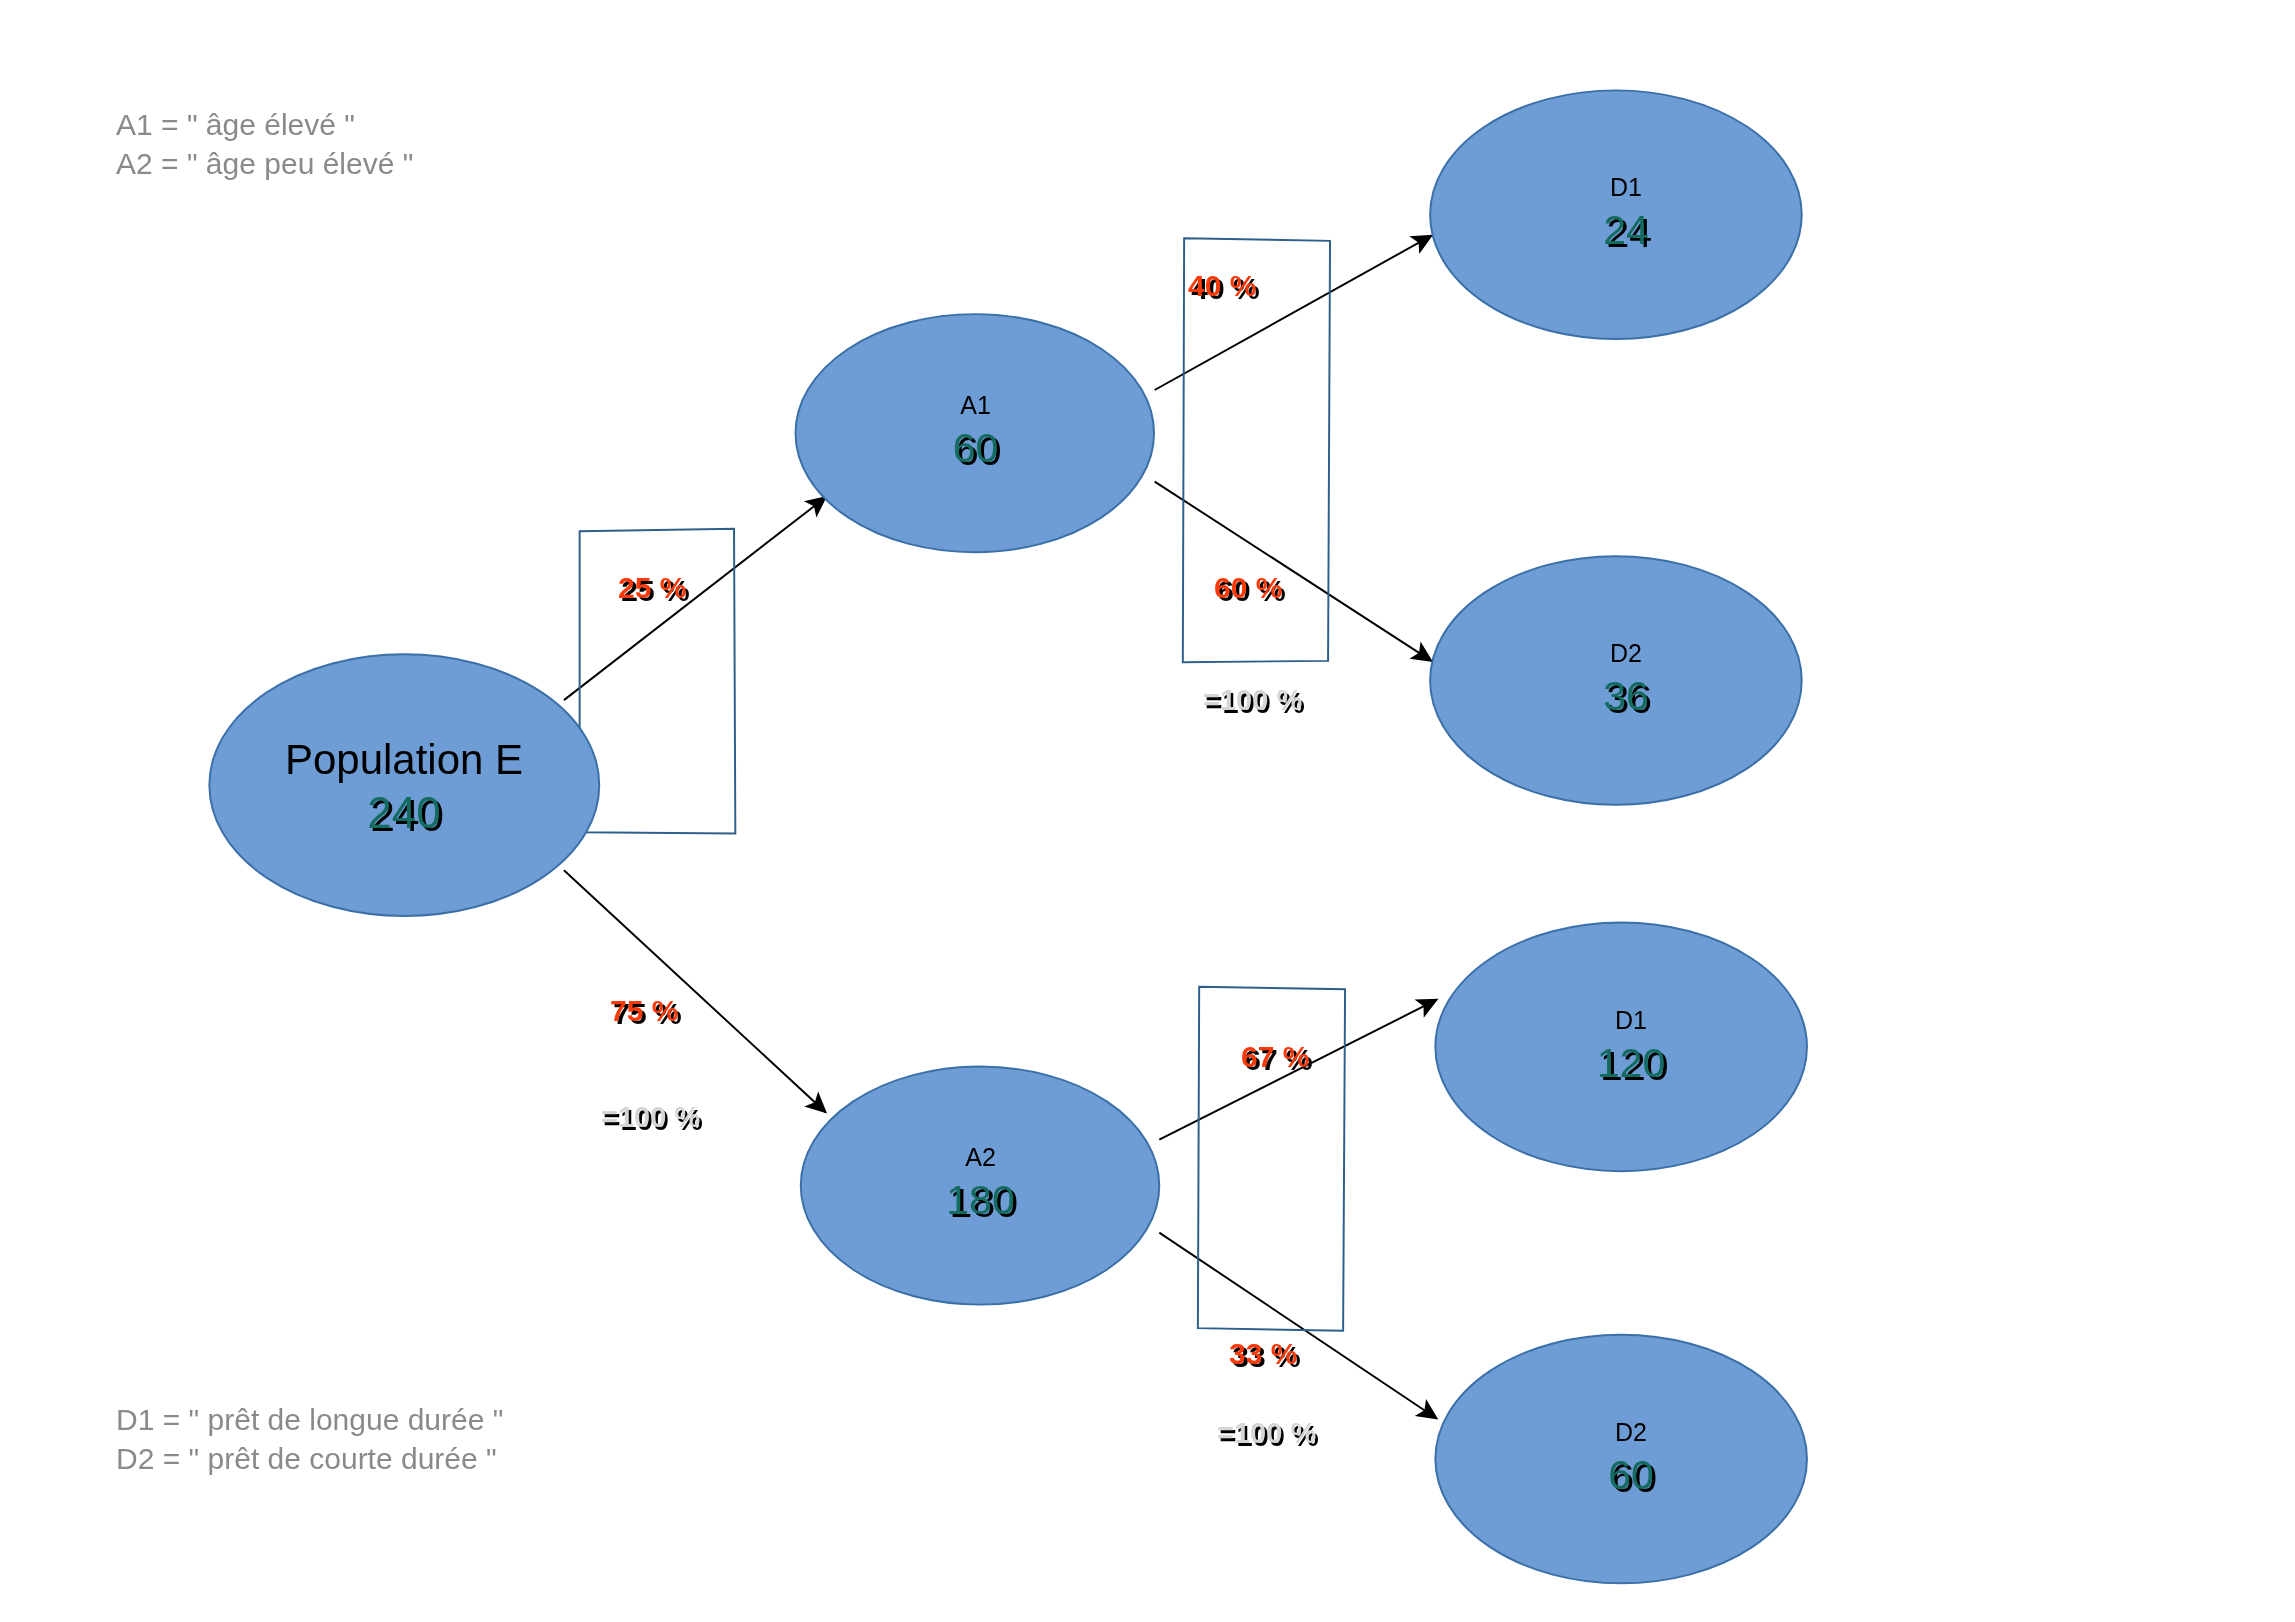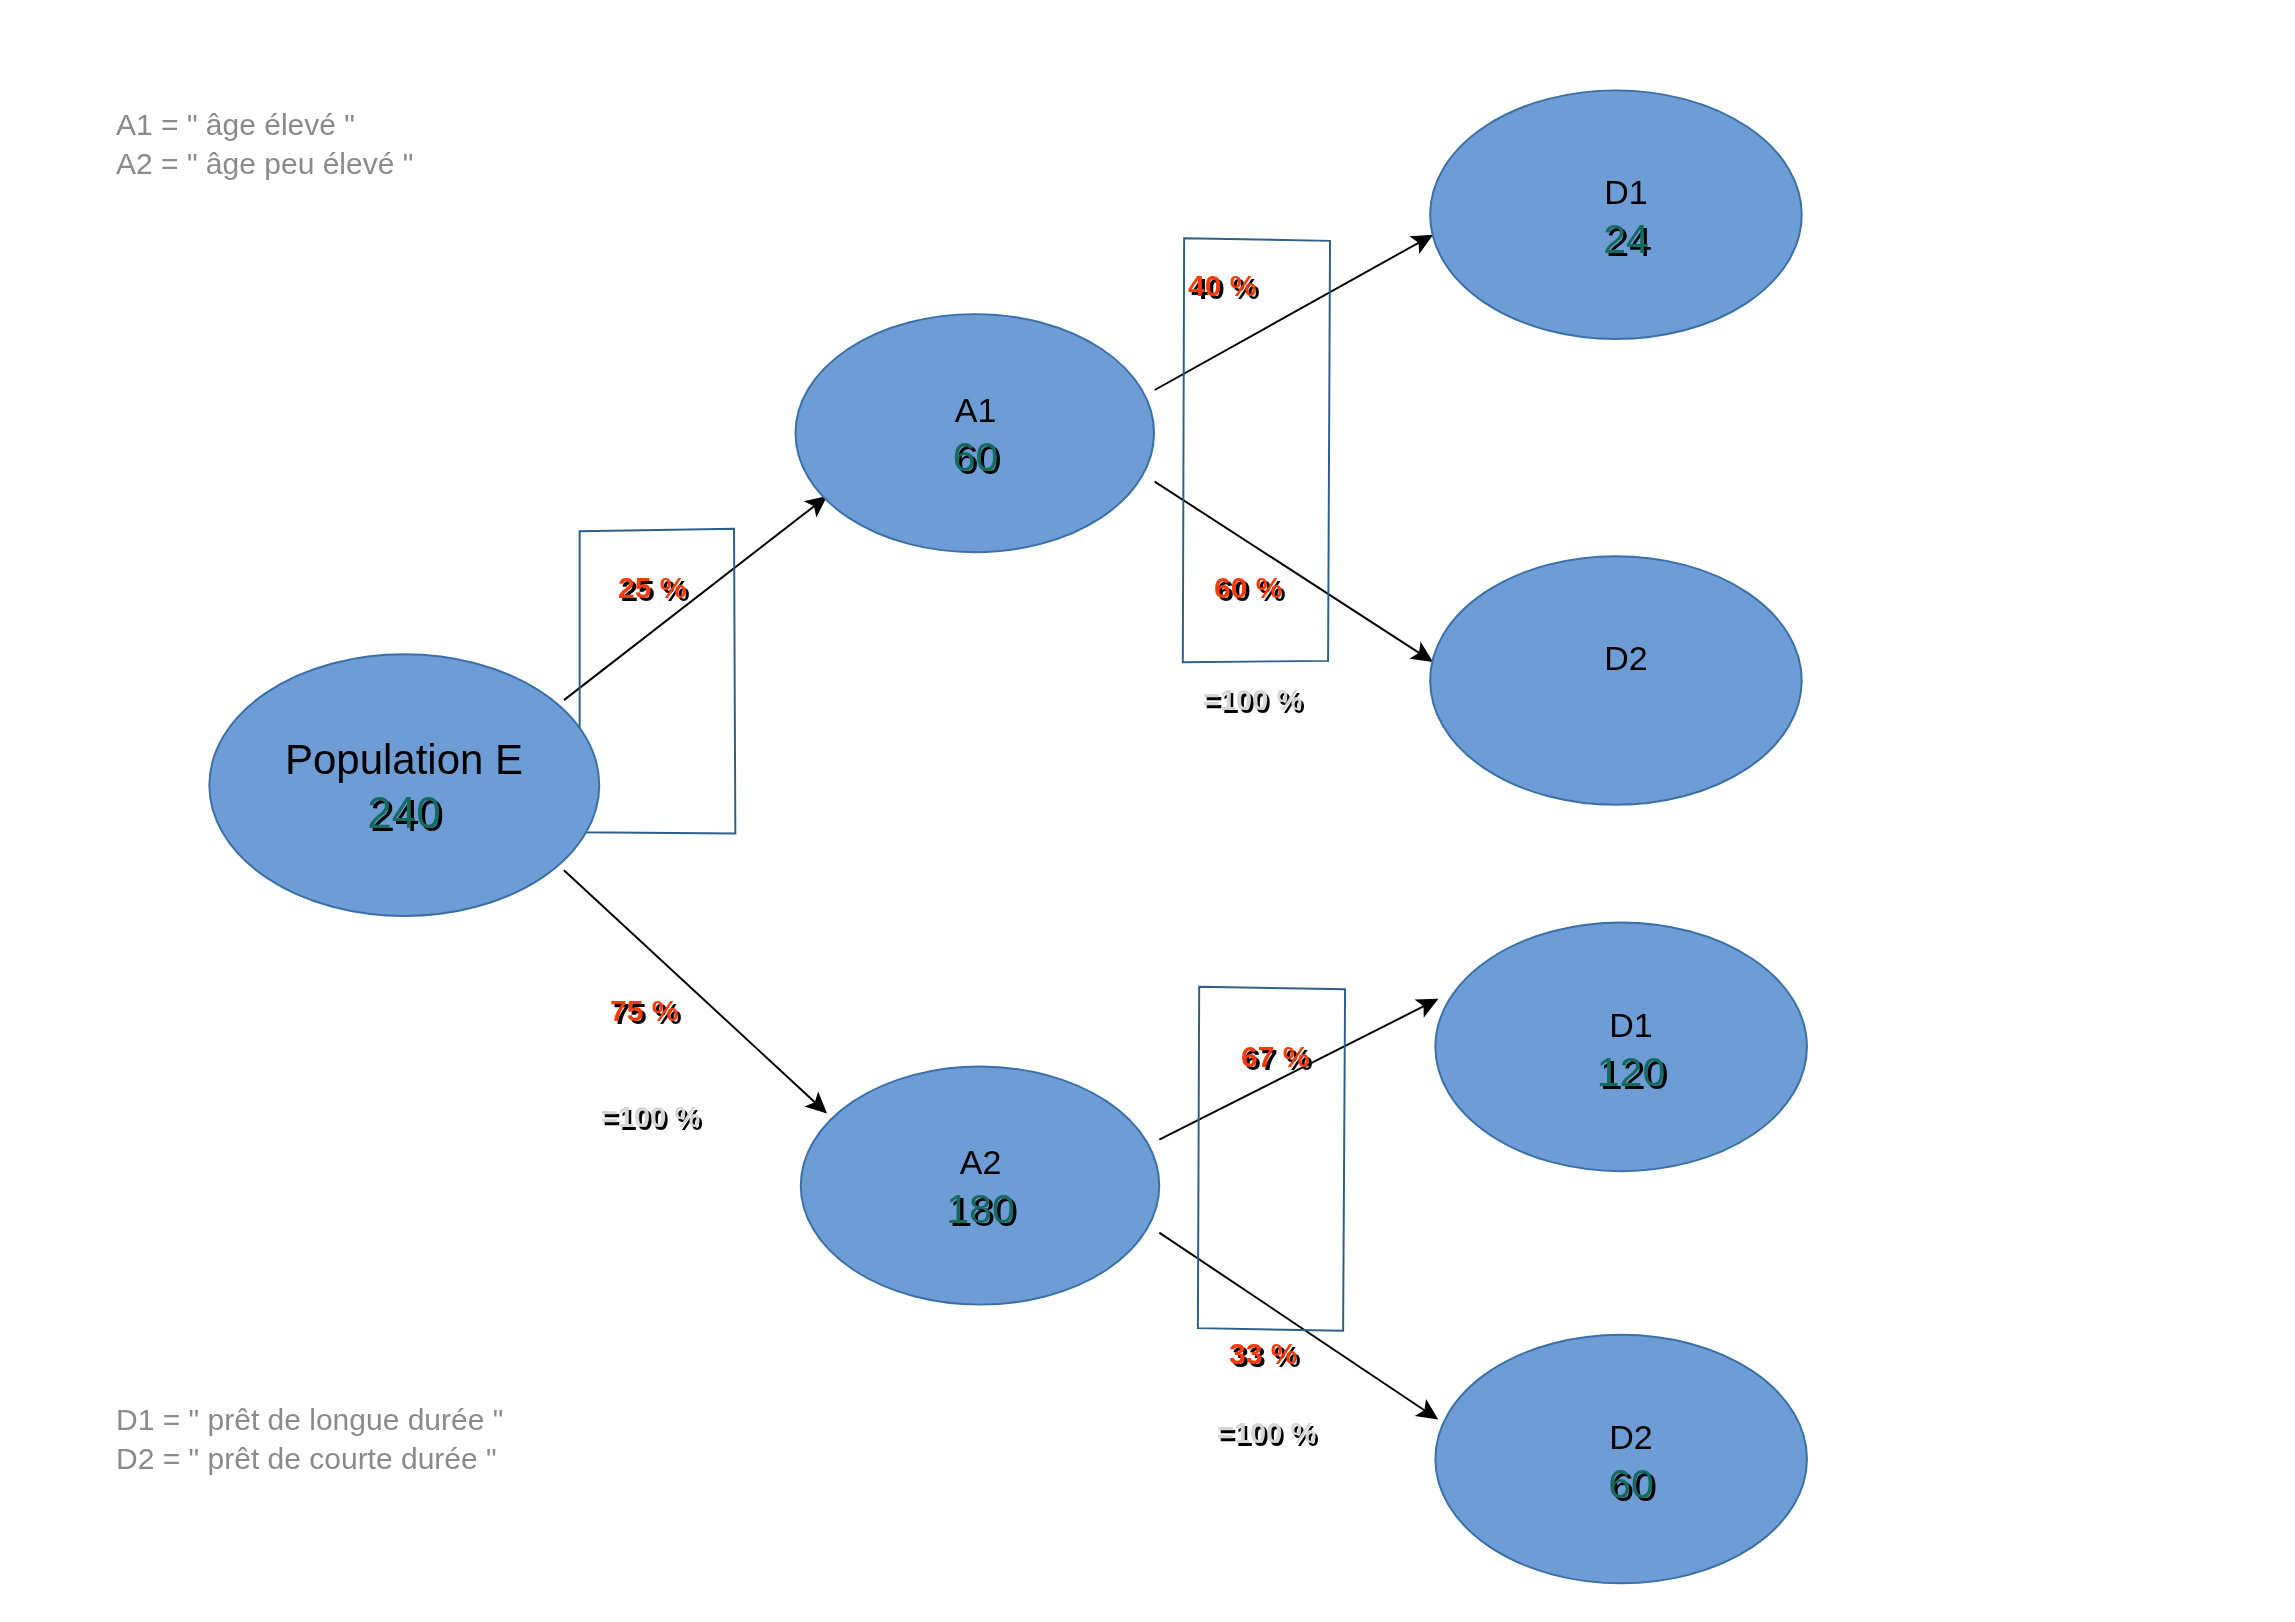--- a/index.html
+++ b/index.html
@@ -20,21 +20,21 @@
 
   .node-label{
     position:absolute;
     text-align:center;
     font-family:"Liberation Sans", sans-serif;
     pointer-events:none;
   }
   .node-title{
     display:block;
     color:#000000;
-    font-size:34px;
+    font-size:25px;
     line-height:1.0;
     white-space:nowrap;
   }
   .node-title.big{font-size:42px;}
   .node-count{
     display:block;
     margin-top:10px;
     color:#146B60;
     font-size:41px;
     font-weight:400;
@@ -124,20 +124,21 @@
     <span class="node-count">180</span>
   </div>
 
   <div class="node-label" style="left:1440px;top:175px;width:372px;">
     <span class="node-title">D1</span>
     <span class="node-count">24</span>
   </div>
 
   <div class="node-label" style="left:1440px;top:641px;width:372px;">
     <span class="node-title">D2</span>
+    <span class="node-count">36</span>
   </div>
 
   <div class="node-label" style="left:1445px;top:1008px;width:372px;">
     <span class="node-title">D1</span>
     <span class="node-count">120</span>
   </div>
 
   <div class="node-label" style="left:1445px;top:1420px;width:372px;">
     <span class="node-title">D2</span>
     <span class="node-count">60</span>

